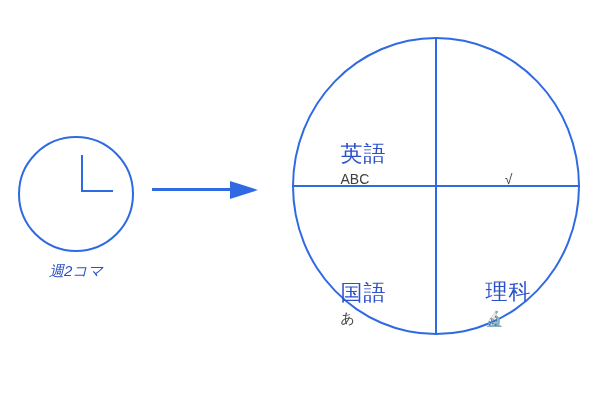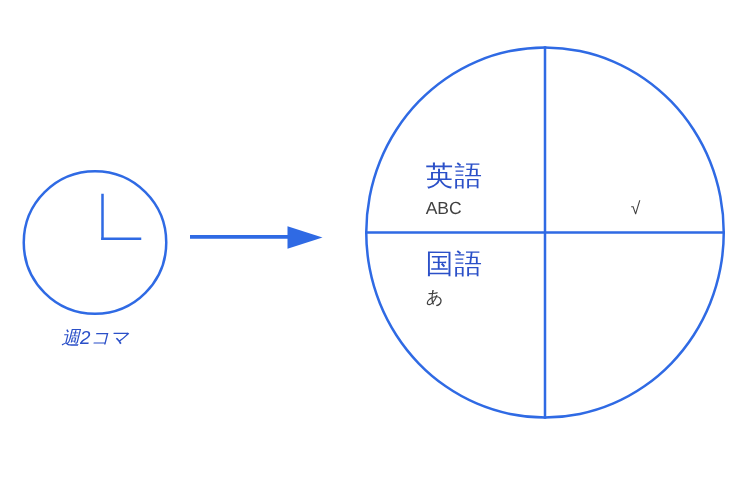--- a/index.html
+++ b/index.html
@@ -131,27 +131,27 @@
     width: 143px;
     height: 148px;
     box-sizing: border-box;
     display: flex;
     flex-direction: column;
     align-items: center;
     justify-content: flex-end;
     padding-bottom: 6px;
   }
   .quadrant.q-top {
-    top: 0;
+    top: 13px;
     justify-content: flex-end;
     padding-bottom: 8px;
   }
   .quadrant.q-bottom {
     top: 150px;
-    justify-content: flex-start;
+    justify-content: flex-end;
     padding-top: 10px;
   }
   .quadrant.q-left  { left: 0; }
   .quadrant.q-right { left: 145px; }
 
   .quad-title {
     font-size: 22px;
     line-height: 1.25;
     color: #2b50c8;
     letter-spacing: 1px;
@@ -210,15 +210,21 @@
       </div>
     </div>
 
     <div class="quadrant q-bottom q-left">
       <div class="quad-inner">
         <div class="quad-title">国語</div>
         <div class="quad-sub">あ</div>
       </div>
     </div>
 
+    <div class="quadrant q-bottom q-right">
+      <div class="quad-inner">
+        <div class="quad-title">理科</div>
+        <div class="quad-sub sub-glyph">🔬</div>
+      </div>
+    </div>
   </div>
 
 </div>
 
 </body></html>

